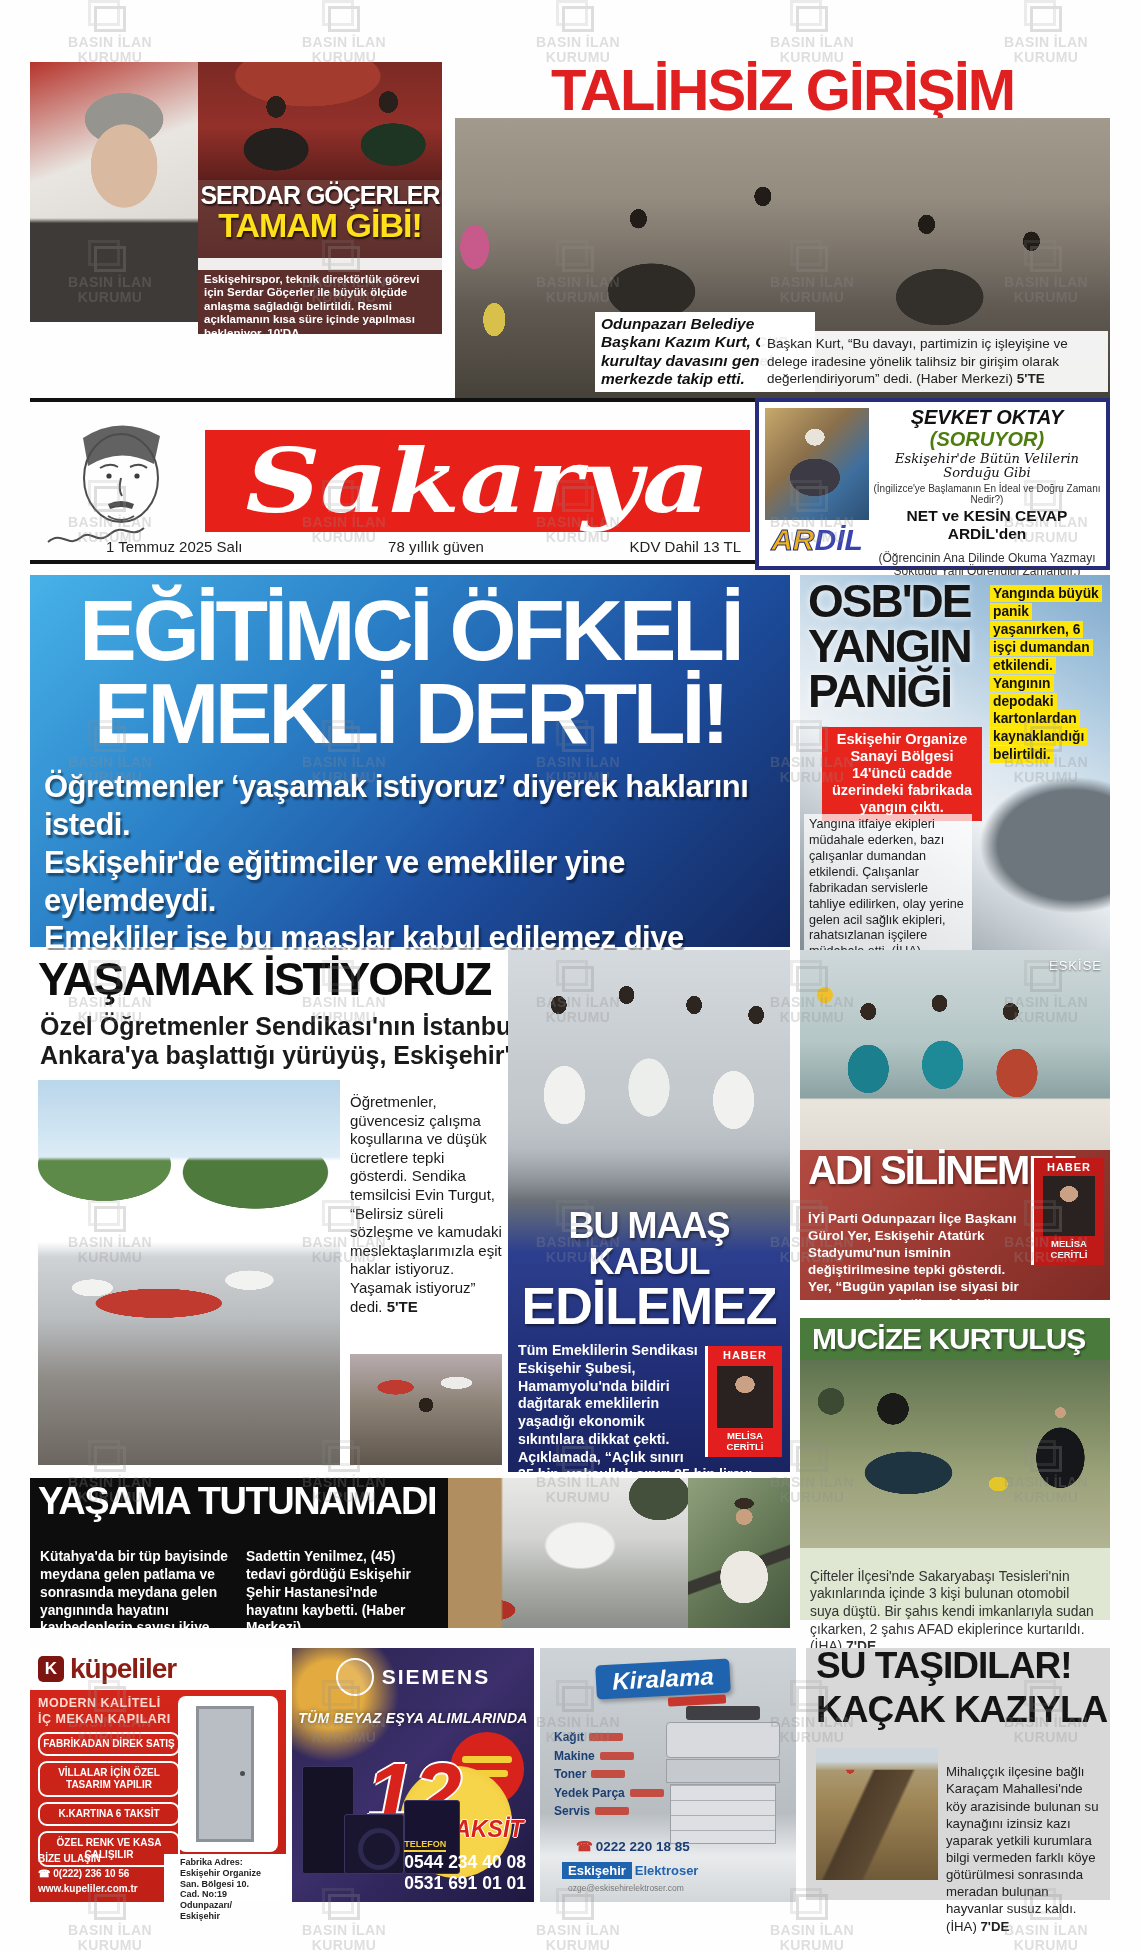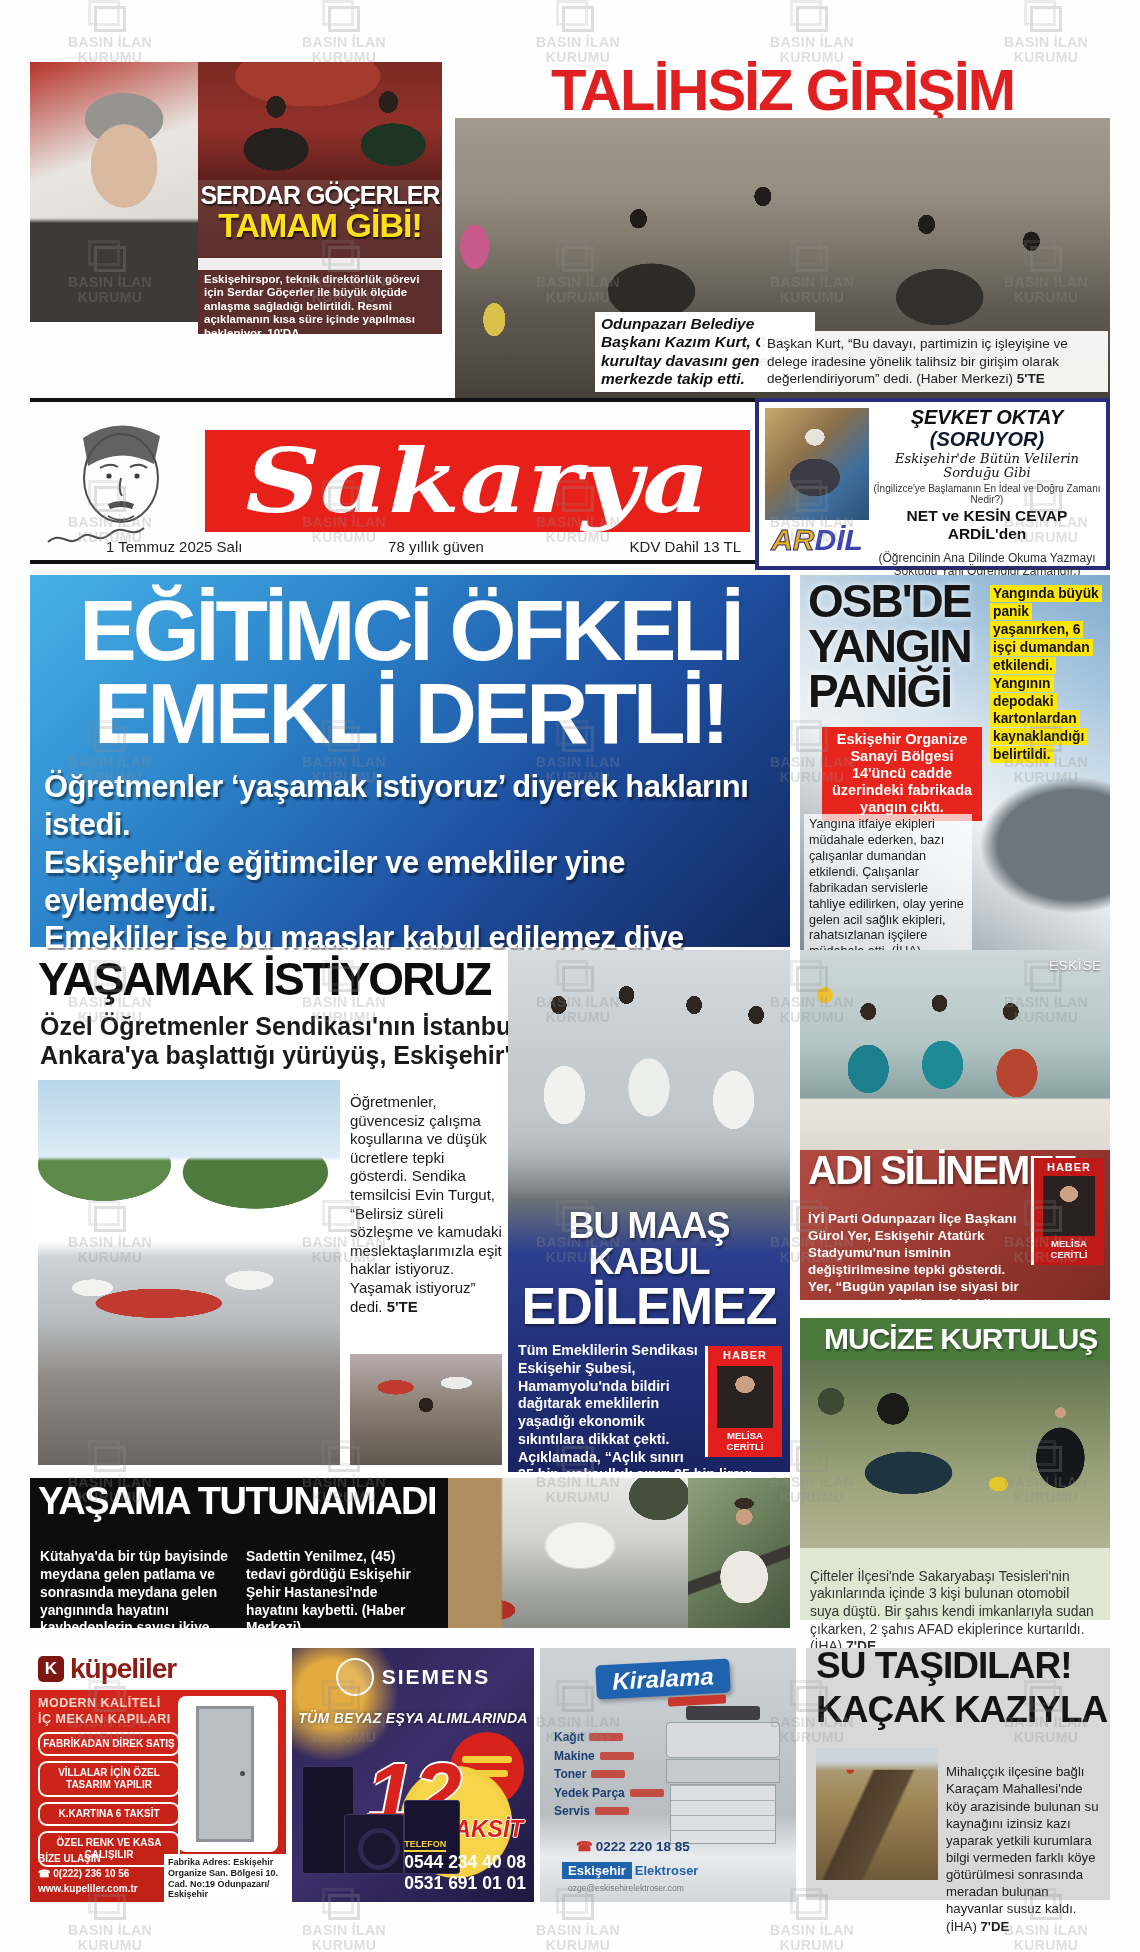--- a/index.html
+++ b/index.html
@@ -72,21 +72,21 @@
      background:
        radial-gradient(16px 14px at 48% 26%, #e8e4dc 60%, transparent 61%),
        radial-gradient(40px 30px at 48% 62%, #3c3a44 62%, transparent 63%),
        linear-gradient(135deg,#c8a96b 0%,#8a6f4b 40%,#3f6f9e 70%,#2c4f74 100%);}
   #ardil-logo{position:absolute;left:6px;top:120px;width:104px;text-align:center;
      font-weight:bold;font-style:italic;font-size:30px;line-height:1.2;}
   #ardil-logo .lg-a{color:#f2b411;-webkit-text-stroke:1px #272c7d;}
   #ardil-logo .lg-b{color:#3a43b0;}
   #ardil-text{position:absolute;left:114px;top:4px;width:228px;text-align:center;line-height:1.12;}
   .ar-name{font-style:italic;font-weight:bold;font-size:20px;}
-  .ar-name .red{color:#0f172a;}
+  .ar-name .red{color:#4d7c0f;}
   .ar-script{font-family:"DejaVu Serif",serif;font-style:italic;font-size:13px;margin-top:1px;}
   .ar-q{font-size:10px;margin-top:2px;color:#333;}
   .ar-answer{font-weight:bold;font-size:15.5px;margin-top:2px;}
   .ar-paren{font-size:12px;margin-top:10px;color:#333;}
   .ar-under{font-weight:bold;font-size:15px;text-decoration:underline;margin-top:2px;}
   .ar-note{font-size:11.5px;margin-top:2px;color:#333;}
   
   #lead{position:absolute;left:30px;top:575px;width:760px;height:372px;
      background:linear-gradient(135deg,#47b2e8 0%,#2a7fc6 35%,#1d4e9e 65%,#14285f 100%);
      text-align:center;}
@@ -173,21 +173,21 @@
      text-shadow:1px 2px 3px rgba(0,0,0,.45);}
   #adi-body{position:absolute;left:8px;top:48px;width:220px;color:#fff;font-weight:bold;font-size:13.4px;line-height:1.26;}
   #adi-card{position:absolute;right:6px;top:8px;width:70px;background:#c01a18;border-left:3px solid #fff;
      text-align:center;color:#fff;font-weight:bold;}
   #adi-card .bl-photo{width:52px;height:60px;margin:0 auto;
      background:radial-gradient(15px 13px at 50% 30%, #caa184 60%, #2a2220 61%),linear-gradient(#3a322c,#191512);}
   
   #mucize{position:absolute;left:800px;top:1318px;width:310px;height:302px;background:#dfe7d2;}
   #mucize-banner{position:absolute;left:0;top:0;width:310px;height:42px;background:#4a7a3c;
      display:flex;align-items:center;}
-  #mucize-banner div{color:#fff;font-weight:bold;font-size:30px;letter-spacing:-1px;padding-left:24px;
+  #mucize-banner div{color:#fff;font-weight:bold;font-size:30px;letter-spacing:-1px;padding-left:12px;
      text-shadow:1px 2px 2px rgba(0,0,0,.4);}
   #mucize-photo{left:0;top:42px;width:310px;height:188px;
      background:
        radial-gradient(26px 26px at 30% 26%, #1a1a18 60%, transparent 61%),
        radial-gradient(22px 22px at 10% 22%, #3d4a33 60%, transparent 61%),
        radial-gradient(70px 34px at 35% 60%, #1e3440 62%, transparent 63%),
        radial-gradient(40px 50px at 84% 52%, #15171a 60%, transparent 61%),
        radial-gradient(9px 9px at 84% 28%, #c9a07f 60%, transparent 61%),
        radial-gradient(16px 12px at 64% 66%, #e3c52c 60%, transparent 61%),
        linear-gradient(180deg,#5f7350 0%,#7d8a62 30%,#9aa178 60%,#b2b494 100%);}
@@ -223,21 +223,21 @@
   .kup-tag{color:#ffd9cf;font-weight:bold;font-size:12.5px;letter-spacing:.5px;padding-left:8px;line-height:1.25;}
   #kup-tags{margin-top:48px;}
   .kup-pill{width:132px;border:2px solid #fff;border-radius:9px;color:#fff;font-weight:bold;font-size:10px;
      text-align:center;margin:5px 0 0 8px;padding:4px 3px;line-height:1.2;}
   #kup-contact{position:absolute;left:8px;bottom:6px;color:#fff;font-weight:bold;font-size:10px;line-height:1.5;}
   #kup-door{position:absolute;right:8px;top:48px;width:100px;height:156px;background:#fff;border-radius:8px;}
   #kup-door .door{position:absolute;left:18px;top:10px;width:58px;height:136px;background:#b9bec4;
      border:3px solid #8d9298;box-sizing:border-box;}
   #kup-door .door:before{content:"";position:absolute;right:6px;top:62px;width:5px;height:5px;border-radius:50%;background:#4a4e52;}
   #kup-addr{position:absolute;right:0;bottom:0;width:122px;height:48px;background:#fff;color:#222;
-     font-weight:bold;font-size:9px;line-height:1.2;padding:3px 4px;box-sizing:border-box;}
+     font-weight:bold;font-size:9px;line-height:1.2;padding:3px 16px;box-sizing:border-box;}
   #ad-siemens{position:absolute;left:292px;top:1648px;width:242px;height:254px;
      background:
        radial-gradient(110px 110px at 16% 18%, #e2aa3f 30%, rgba(0,0,0,0) 62%),
        linear-gradient(135deg,#2a2350 0%,#3c2f6b 48%,#1d1840 100%);}
   #sie-logo-row{position:absolute;left:0;top:10px;width:242px;display:flex;align-items:center;justify-content:center;gap:8px;}
   .sie-circle{width:34px;height:34px;border:2px solid #fff;border-radius:50%;background:rgba(255,255,255,.15);}
   #sie-brand{color:#fff;font-weight:bold;font-size:21px;letter-spacing:2px;}
   #sie-offer{position:absolute;left:0;top:62px;width:242px;text-align:center;color:#fff;font-weight:bold;
      font-style:italic;font-size:14px;text-shadow:0 0 4px rgba(0,0,0,.6);letter-spacing:.3px;}
   #sie-badge{position:absolute;right:10px;top:84px;width:74px;height:74px;border-radius:50%;background:#d8231d;}

